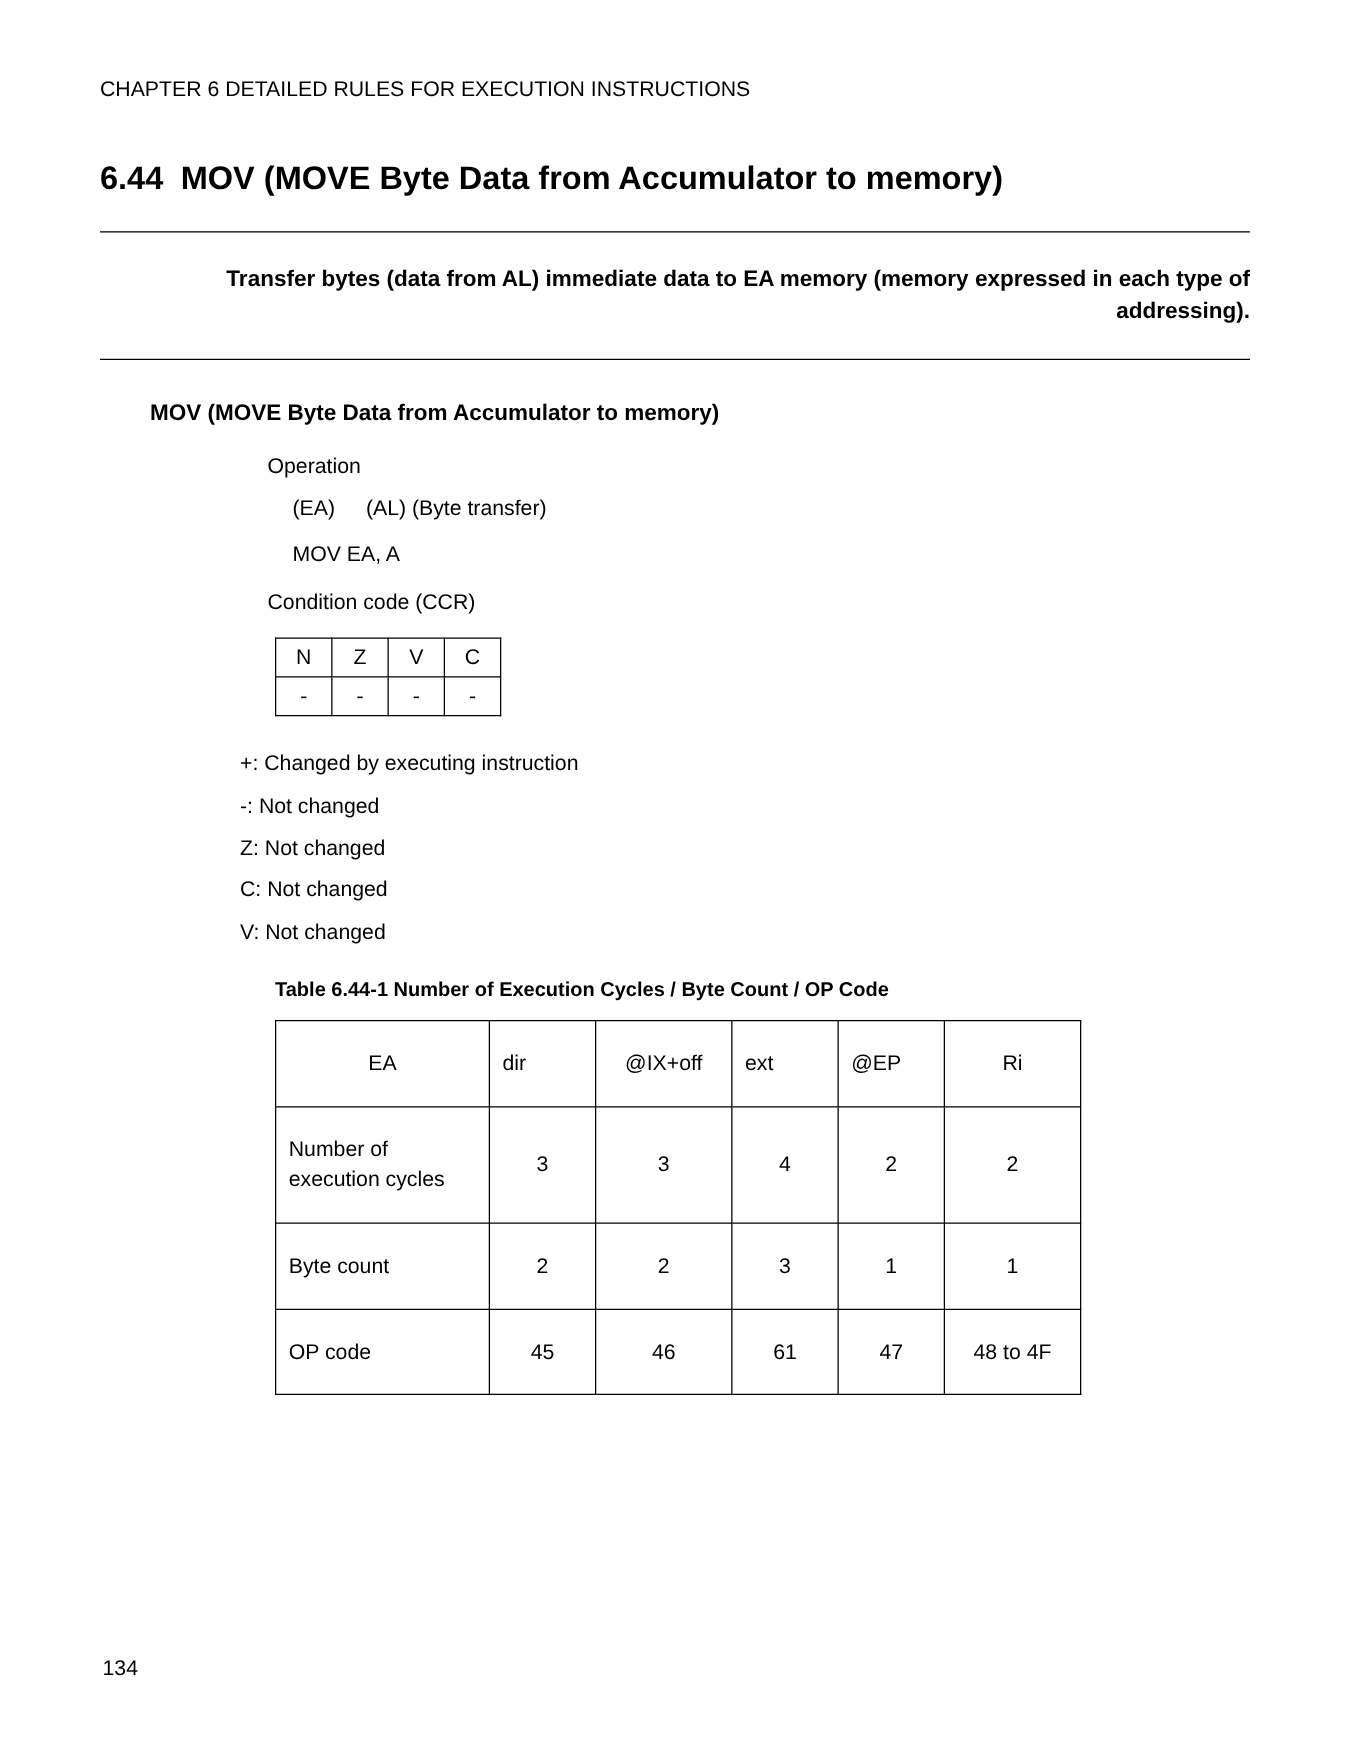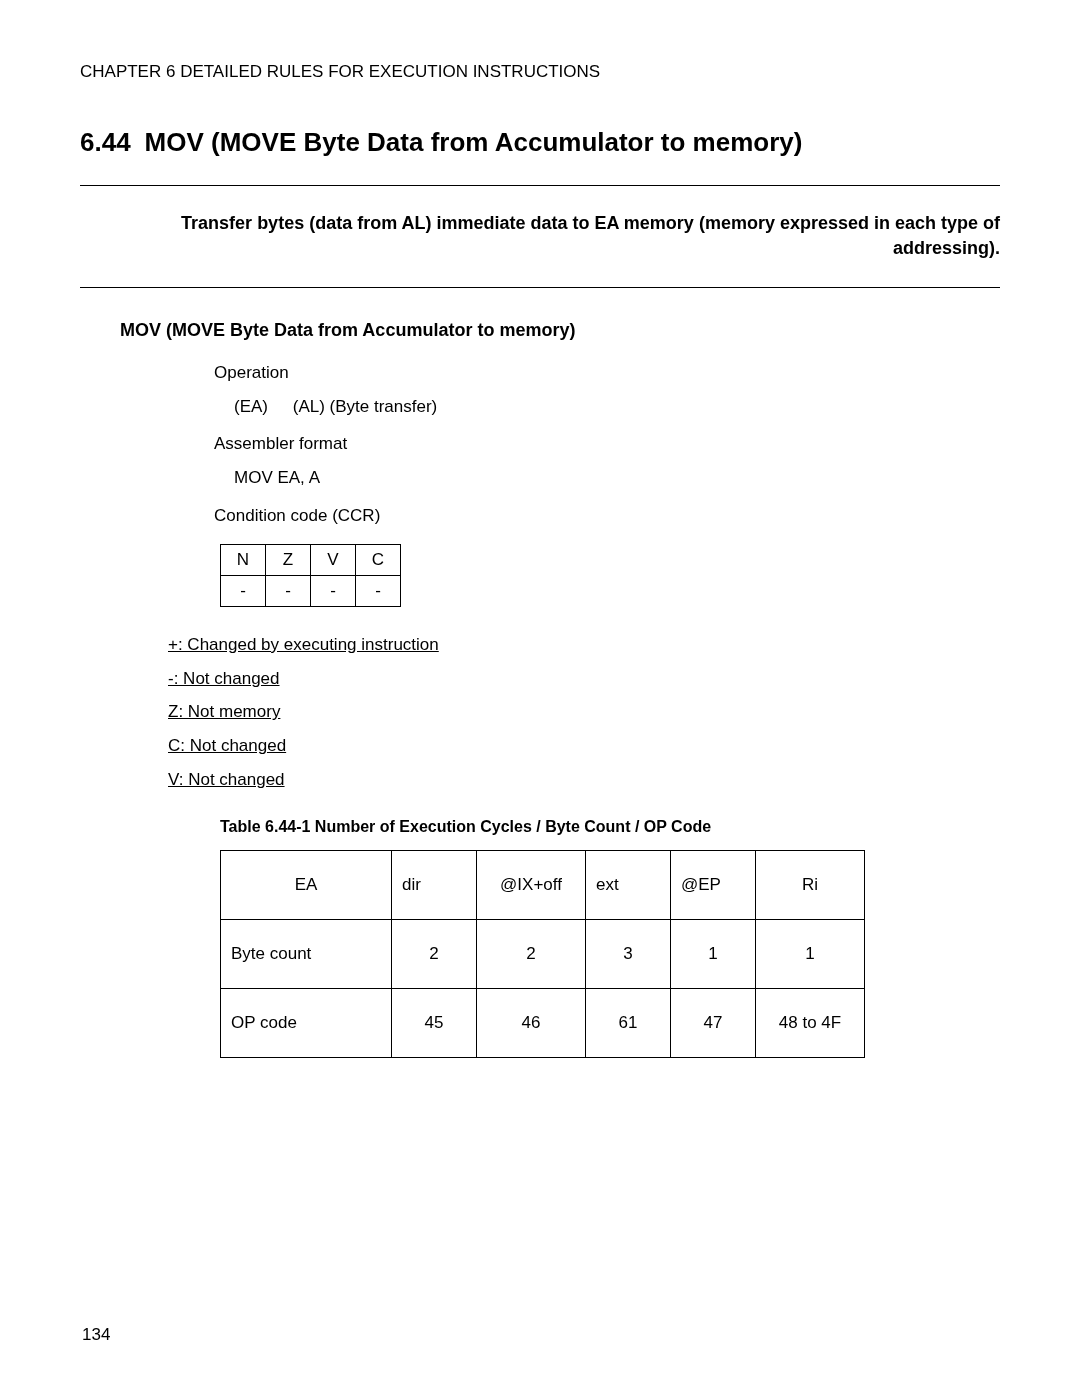--- a/index.html
+++ b/index.html
@@ -75,22 +75,21 @@
   }
   table.ccr th, table.ccr td {
     border: 1.5px solid #000;
     width: 42px;
     height: 28px;
     text-align: center;
     font-weight: normal;
     font-size: 17px;
   }
   .legend {
-    margin-left: 48px;
-    text-decoration: underline;
+    margin-left: 72px;
   }
   .legend div {
     margin-bottom: 10px;
   }
   .table-caption {
     font-weight: bold;
     margin: 24px 0 12px 100px;
     font-size: 16px;
   }
   table.exec {
@@ -132,21 +131,20 @@
 
 <div class="block">
   <div class="block-heading">MOV (MOVE Byte Data from Accumulator to memory)</div>
 
   <div class="indent1 label">Operation</div>
   <div class="op-line">
     <span class="ea">(EA)</span>
     <span>(AL) (Byte transfer)</span>
   </div>
 
-  <div class="indent1 label">Assembler format</div>
   <div class="assembler-line">MOV EA, A</div>
 
   <div class="indent1 label">Condition code (CCR)</div>
 
   <table class="ccr">
     <tbody>
         <tr>
       <th>N</th>
       <th>Z</th>
       <th>V</th>
@@ -157,38 +155,46 @@
       <td>-</td>
       <td>-</td>
       <td>-</td>
     </tr>
   </tbody>
     </table>
 
   <div class="legend">
     <div>+: Changed by executing instruction</div>
     <div>-: Not changed</div>
-    <div>Z: Not memory</div>
+    <div>Z: Not changed</div>
     <div>C: Not changed</div>
     <div>V: Not changed</div>
   </div>
 
   <div class="table-caption">Table 6.44-1  Number of Execution Cycles / Byte Count / OP Code</div>
 
   <table class="exec">
     <tbody>
         <tr>
       <th class="col-ea">EA</th>
       <th class="col">dir</th>
       <th class="col-wide">@IX+off</th>
       <th class="col">ext</th>
       <th class="col">@EP</th>
       <th class="col-wide">Ri</th>
     </tr>
     <tr>
+      <td class="rowlabel">Number of execution cycles</td>
+      <td class="val">3</td>
+      <td class="val">3</td>
+      <td class="val">4</td>
+      <td class="val">2</td>
+      <td class="val">2</td>
+    </tr>
+    <tr>
       <td class="rowlabel">Byte count</td>
       <td class="val">2</td>
       <td class="val">2</td>
       <td class="val">3</td>
       <td class="val">1</td>
       <td class="val">1</td>
     </tr>
     <tr>
       <td class="rowlabel">OP code</td>
       <td class="val">45</td>

